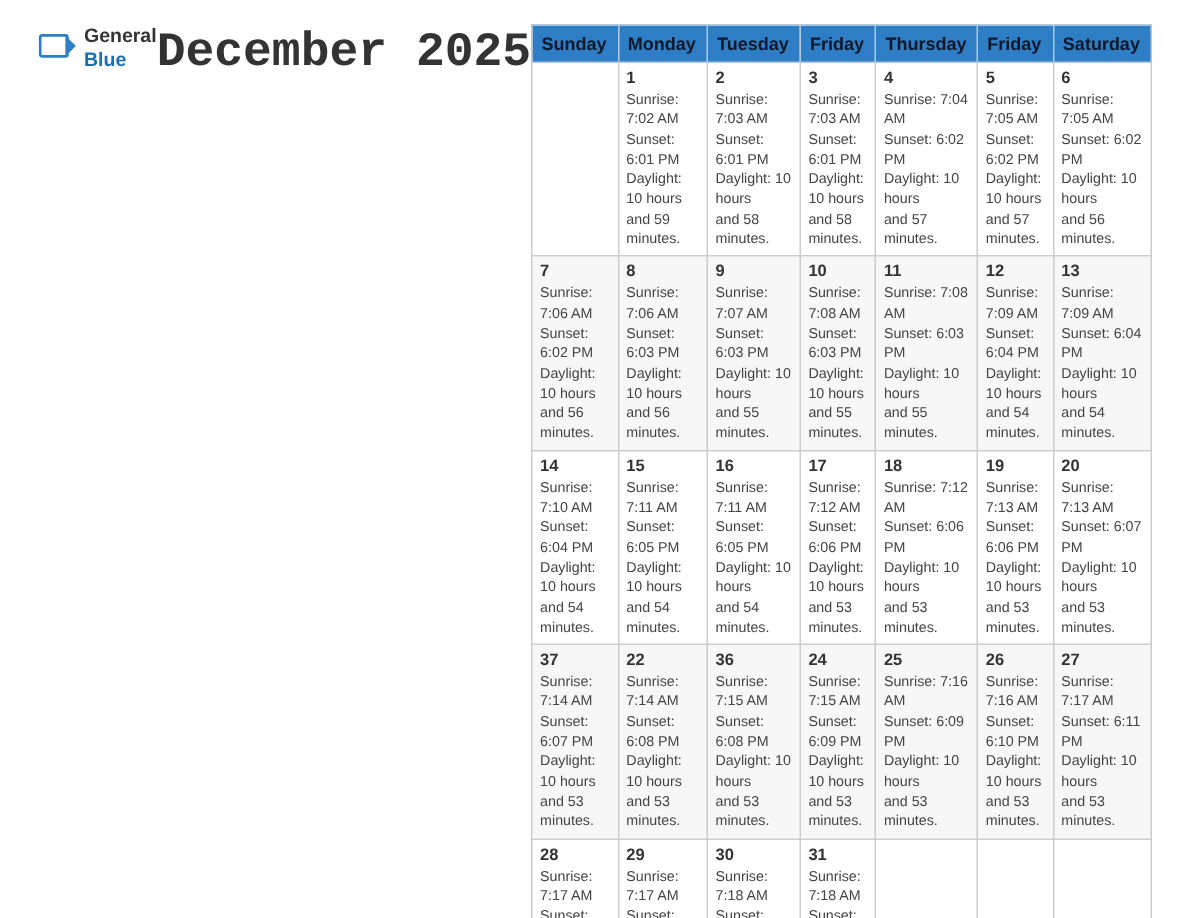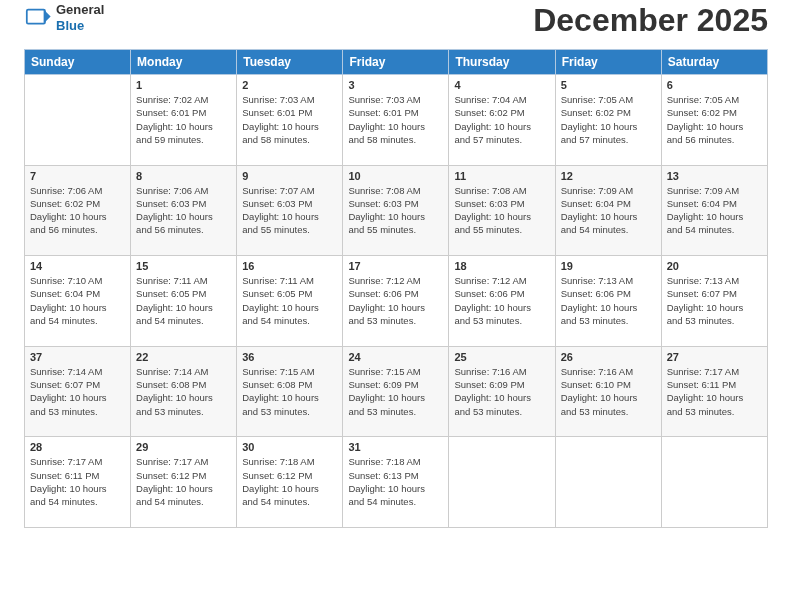--- a/index.html
+++ b/index.html
@@ -6,23 +6,23 @@
     body {
       width: 792px;
       height: 612px;
       font-family: Arial, sans-serif;
       background: #fff;
       overflow: hidden;
     }
     .page {
       width: 792px;
       height: 540px;
-      padding: 2px 24px 12px 24px;
+      padding: 16px 24px 12px 24px;
       display: flex;
-      flex-direction: column;
+      flex-direction: row;
     }
     .header {
       display: flex;
       justify-content: space-between;
       align-items: flex-start;
       margin-bottom: 10px;
     }
     .logo {
       display: flex;
       align-items: center;
@@ -36,38 +36,39 @@
     }
     .logo-general { color: #333; }
     .logo-blue { color: #1a6faf; }
     .logo-icon {
       width: 28px;
       height: 28px;
       margin-right: 4px;
     }
     .title-area {
       text-align: right;
+      font-family: Liberation Mono, monospace;
     }
     .month-title {
       font-size: 32px;
       font-weight: bold;
       color: #333;
     }
     .location-title {
       font-size: 14px;
       color: #555;
     }
     .calendar {
       width: 100%;
       border-collapse: collapse;
       flex: 1;
     }
     .calendar th {
       background-color: #2d7ec4;
-      color: #ffffff;
+      color: #0f172a;
       font-size: 12px;
       font-weight: bold;
       padding: 5px 6px;
       text-align: left;
       border: 1px solid #b0c8e0;
     }
     .calendar td {
       vertical-align: top;
       border: 1px solid #ccc;
       padding: 4px 5px;

